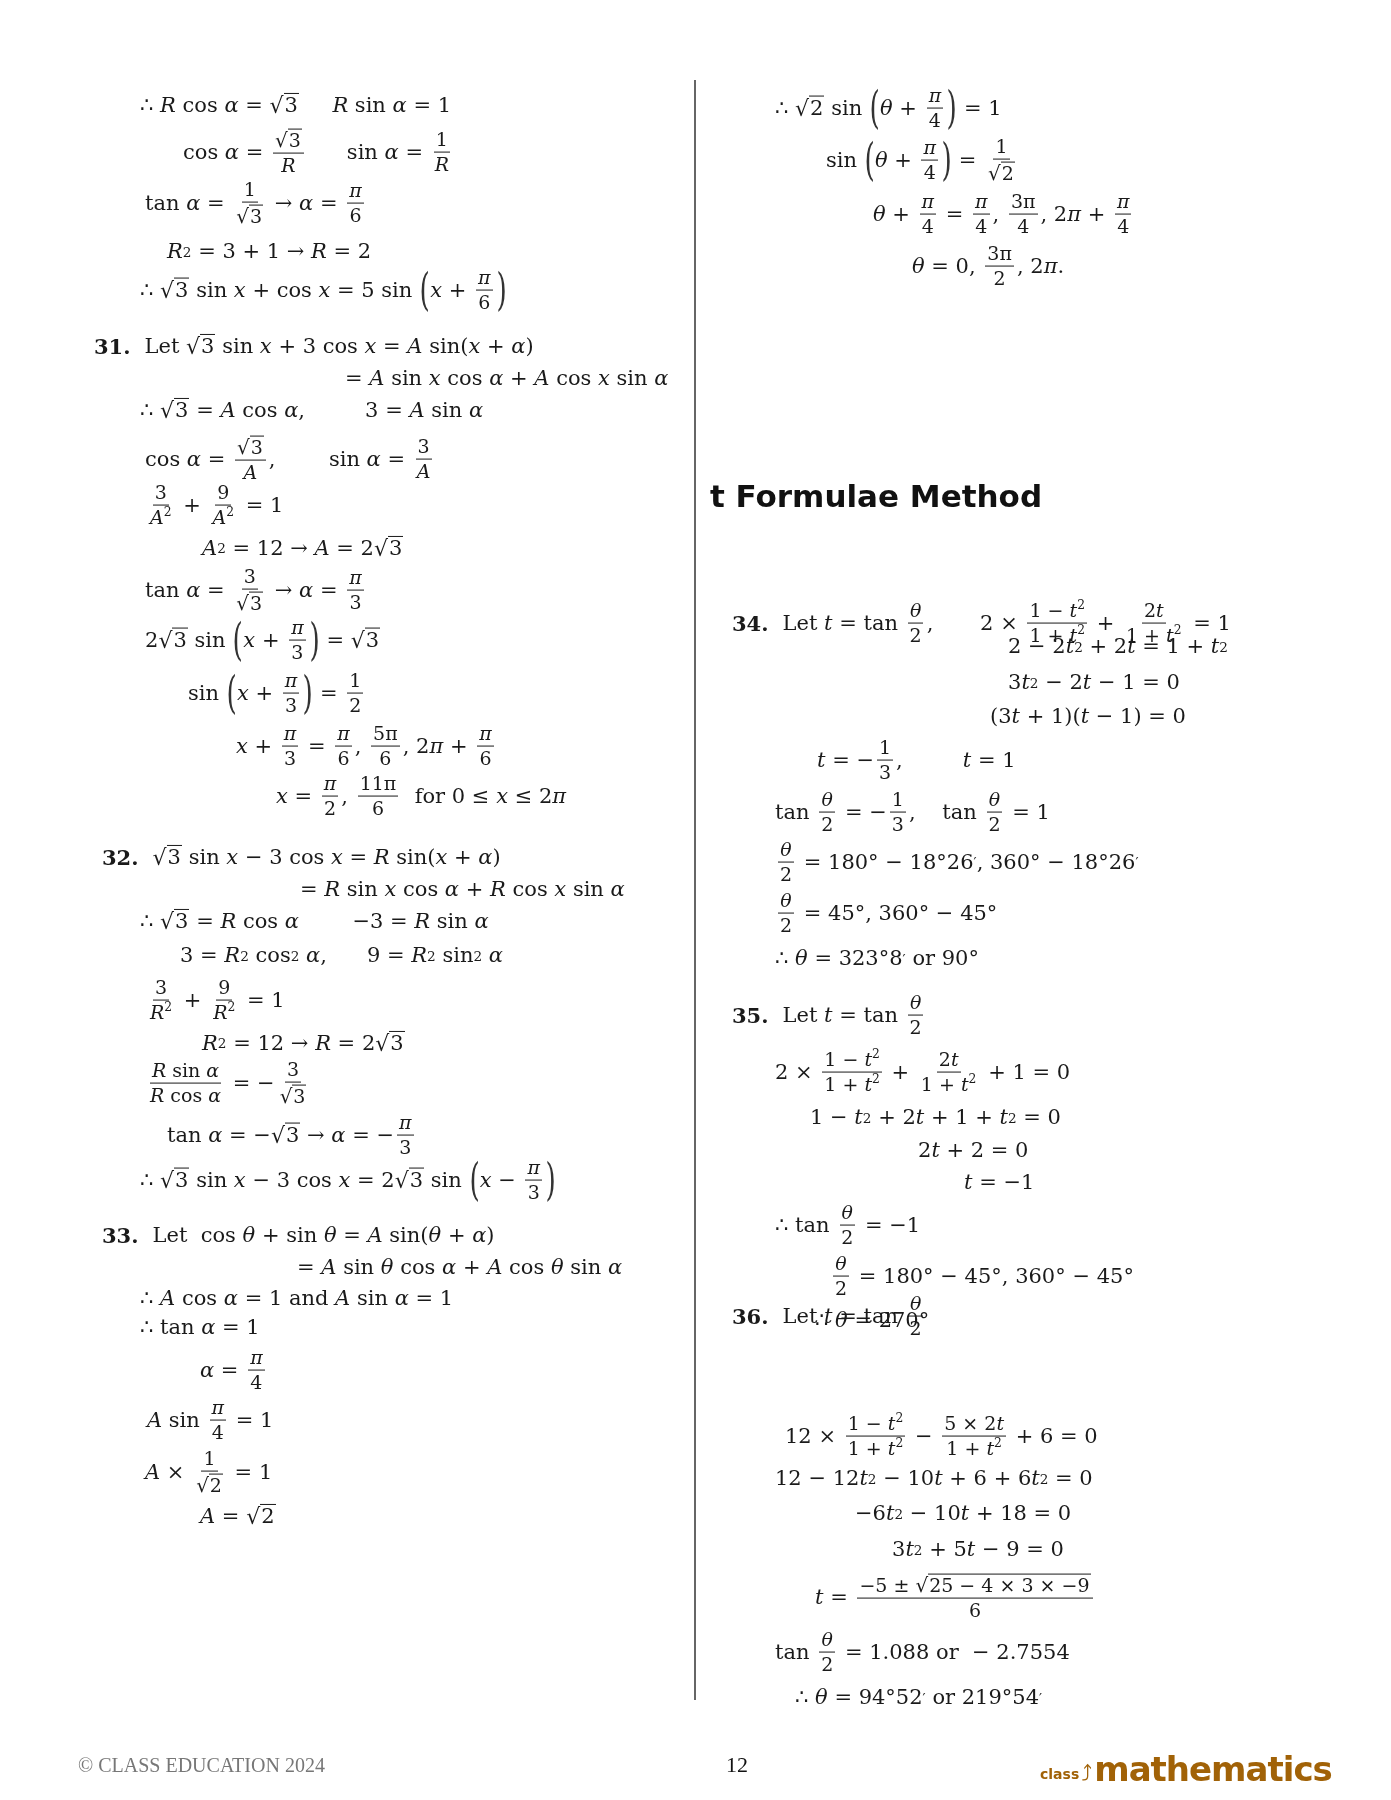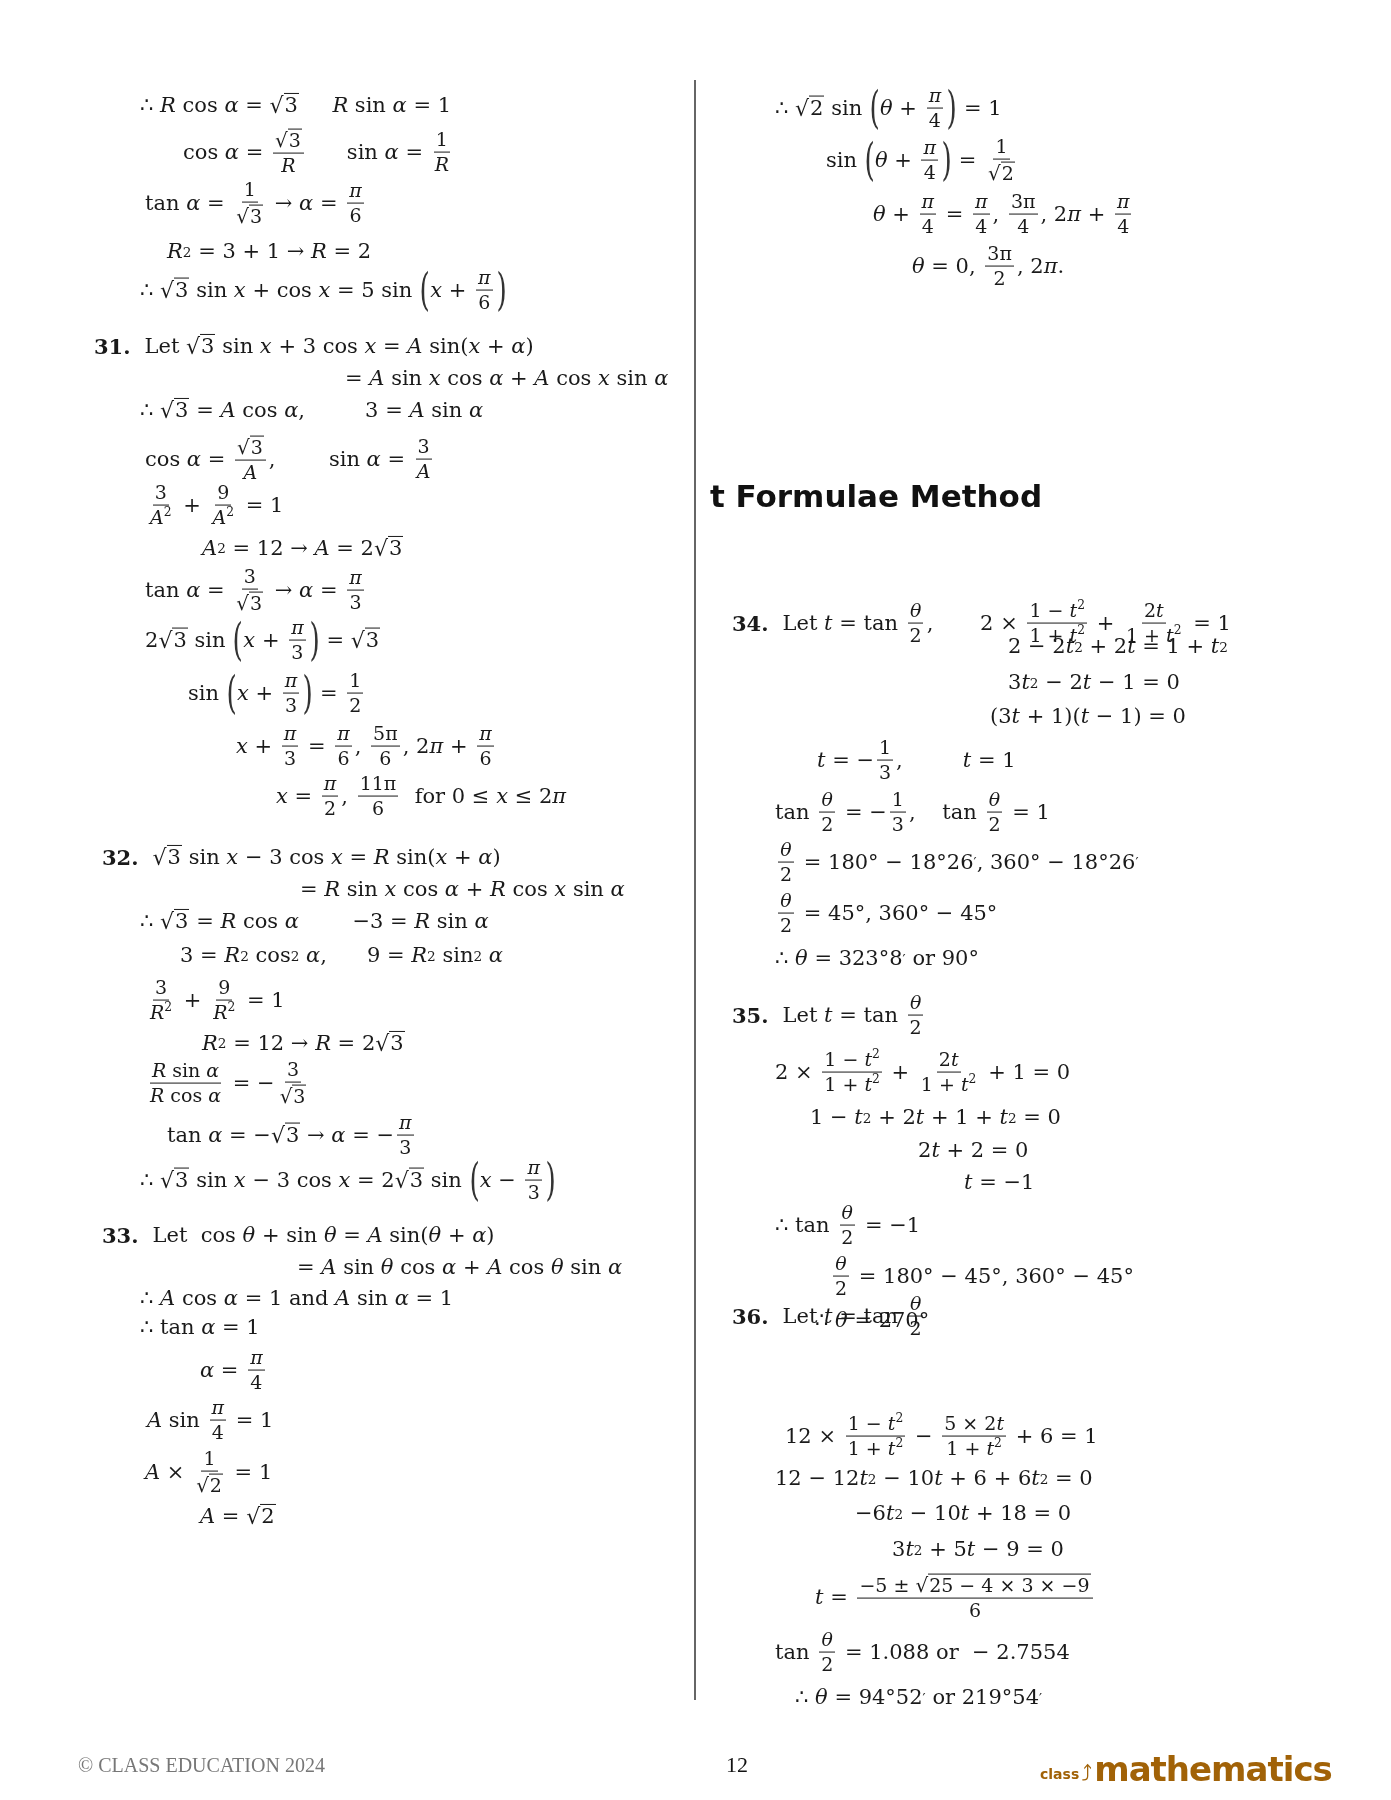--- a/index.html
+++ b/index.html
@@ -774,21 +774,21 @@
       <span class="t">12 × </span>
       <span class="frac">
         <span class="n"><span><span class="t">1 − </span><span class="i">t</span><sup>2</sup></span></span>
         <span class="d"><span><span class="t">1 + </span><span class="i">t</span><sup>2</sup></span></span>
       </span>
       <span class="t"> − </span>
       <span class="frac">
         <span class="n"><span><span class="t">5 × 2</span><span class="i">t</span></span></span>
         <span class="d"><span><span class="t">1 + </span><span class="i">t</span><sup>2</sup></span></span>
       </span>
-      <span class="t"> + 6 = 1</span>
+      <span class="t"> + 6 = 0</span>
     </div>
     <div class="line" style="left: 775px; top: 1478px; transform: translateY(-50%);">
       <span class="t">12 − 12</span>
       <span class="i">t</span>
       <sup>2</sup>
       <span class="t"> − 10</span>
       <span class="i">t</span>
       <span class="t"> + 6 + 6</span>
       <span class="i">t</span>
       <sup>2</sup>

